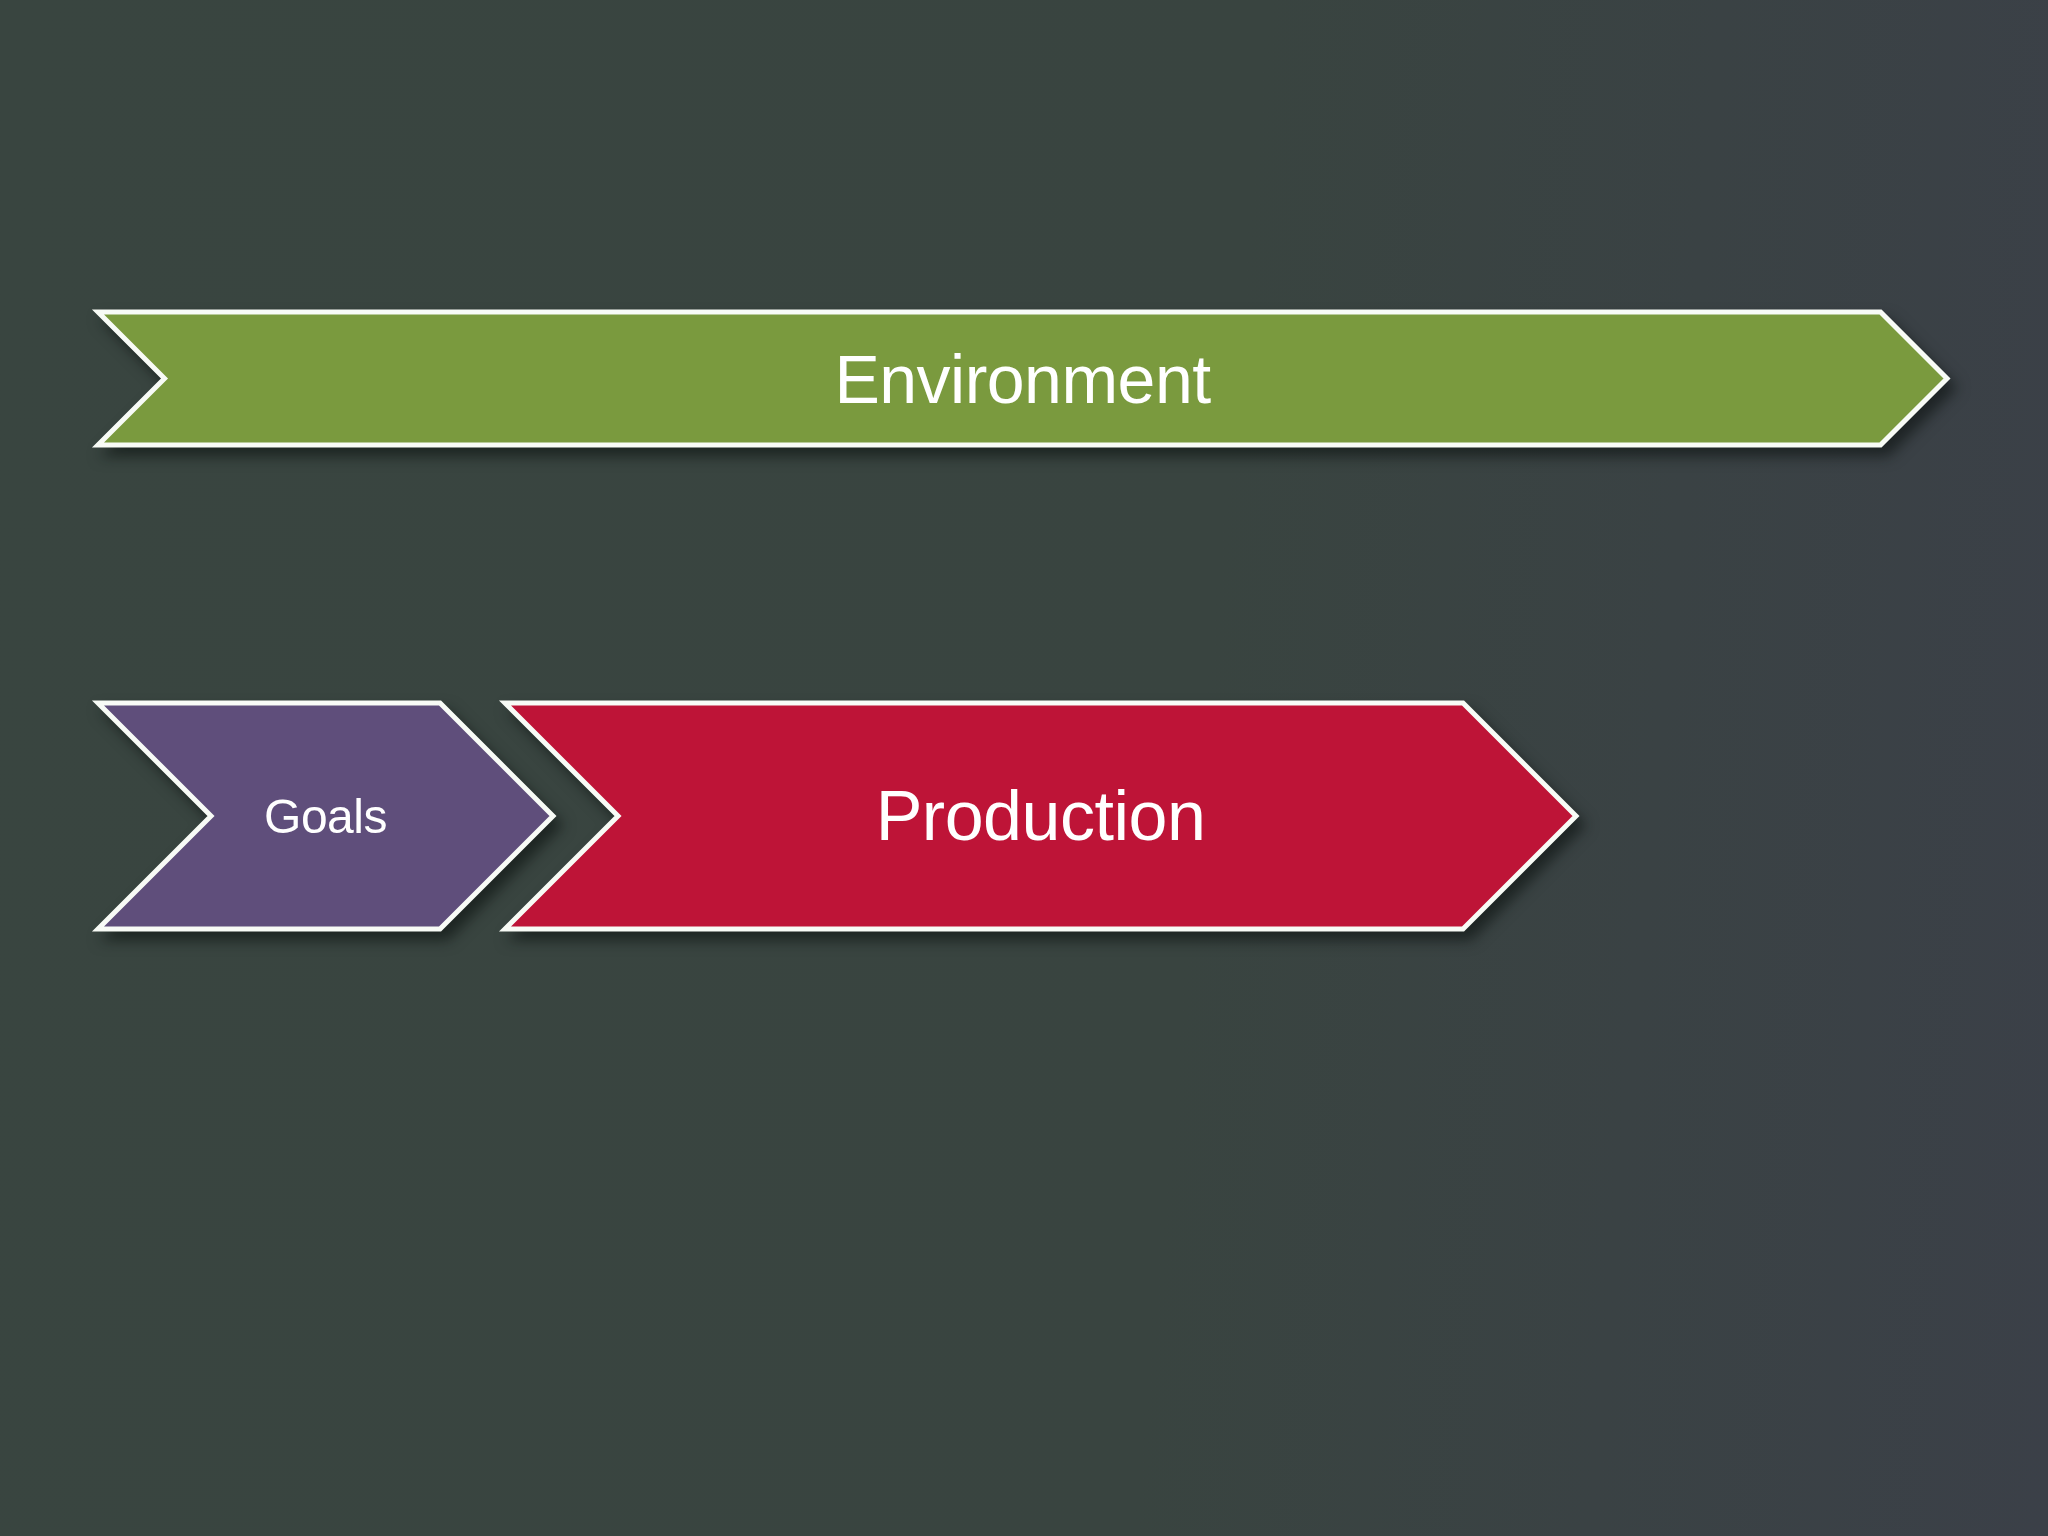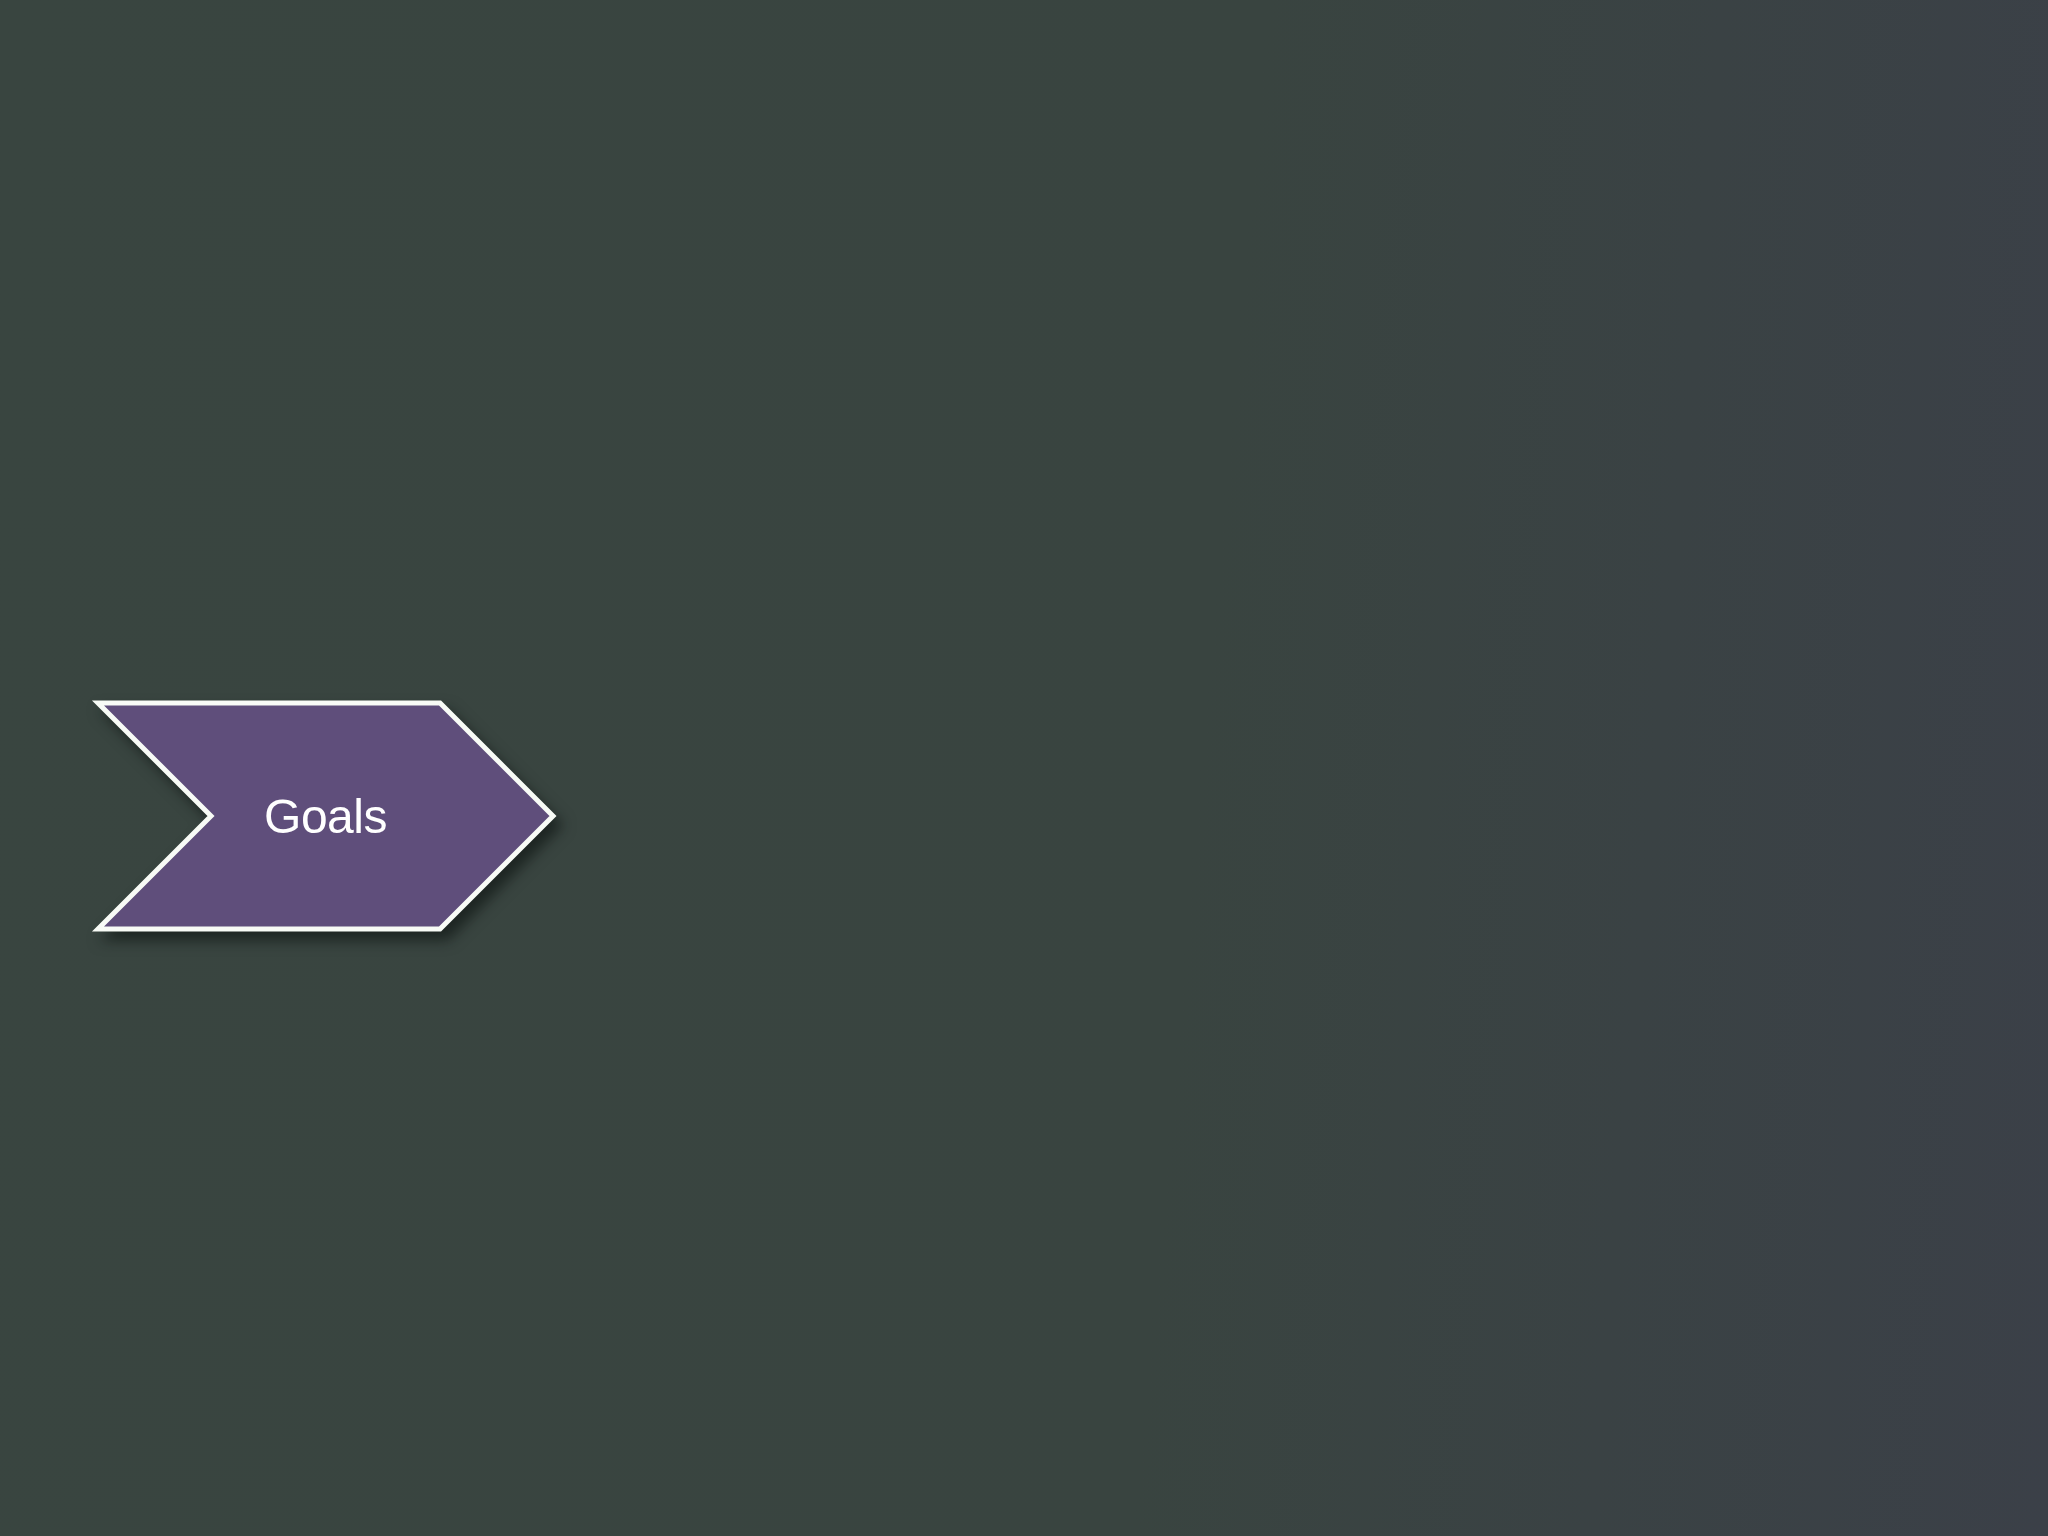--- a/index.html
+++ b/index.html
@@ -53,24 +53,36 @@
   #control    { left:  98px; top: 508px; width: 1849px; height: 133px; }
   #goals      { left:  98px; top: 703px; width:  455px; height: 226px; }
   #production { left: 505px; top: 703px; width: 1071px; height: 226px; }
   #validation { left: 1515px; top: 703px; width:  431px; height: 226px; }
 </style>
 </head>
 <body>
 
 <div class="canvas">
 
+  <div class="shape" id="env">
+    <svg class="shape-svg" viewBox="0 0 1849 133" aria-hidden="true">
+      <polygon class="arrow-poly" points="0,0 1782.5,0 1849,66.5 1782.5,133 0,133 66.5,66.5" fill="#7A9A3E"></polygon>
+    </svg>
+    <div class="label label-xl">Environment</div>
+  </div>
 
 
   <div class="shape" id="goals">
     <svg class="shape-svg" viewBox="0 0 455 226" aria-hidden="true">
       <polygon class="arrow-poly" points="0,0 342,0 455,113 342,226 0,226 113,113" fill="#5F4E7B"></polygon>
     </svg>
     <div class="label label-md">Goals</div>
   </div>
 
+  <div class="shape" id="production">
+    <svg class="shape-svg" viewBox="0 0 1071 226" aria-hidden="true">
+      <polygon class="arrow-poly" points="0,0 958,0 1071,113 958,226 0,226 113,113" fill="#BE1437"></polygon>
+    </svg>
+    <div class="label label-lg">Production</div>
+  </div>
 
 
 </div>
 
 </body></html>

